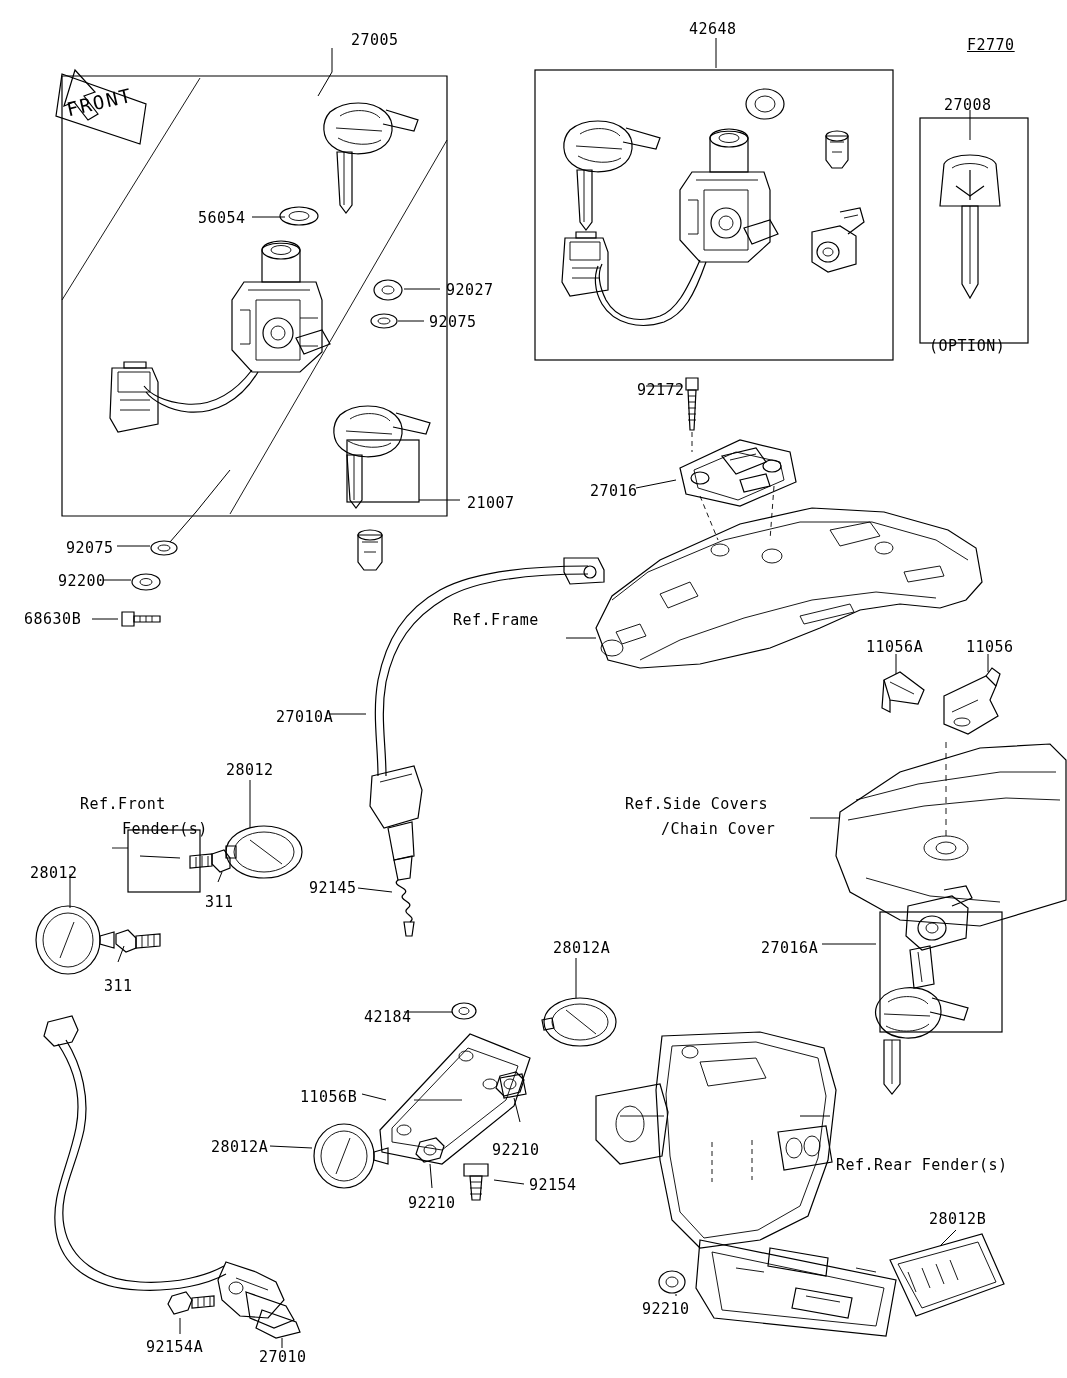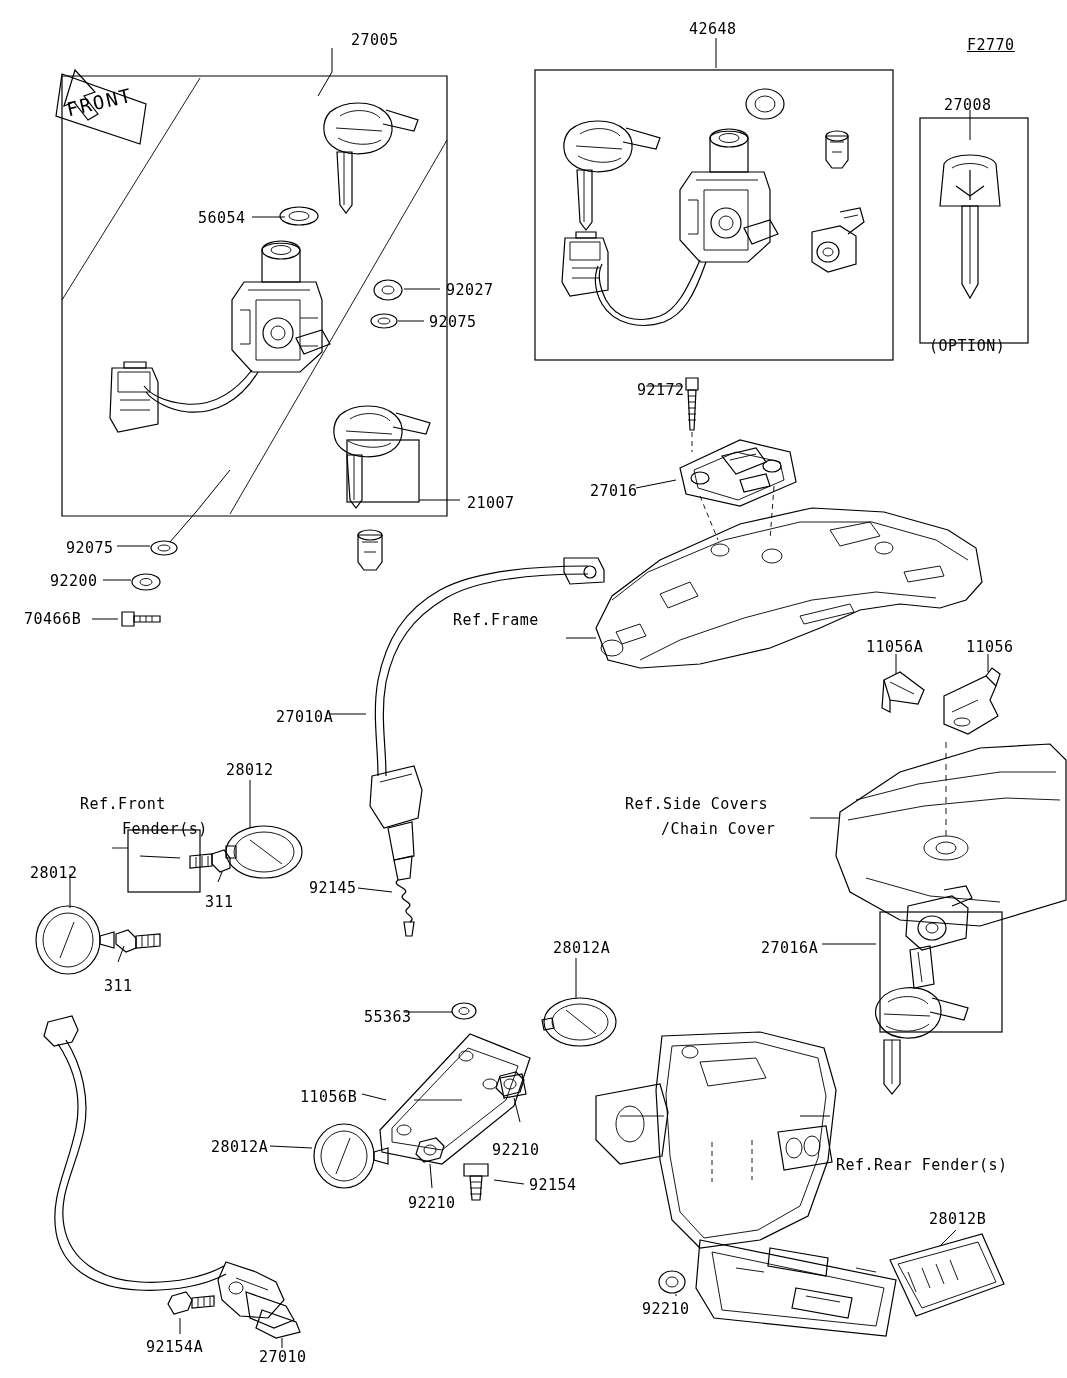--- a/index.html
+++ b/index.html
@@ -424,38 +424,38 @@
 <div class="lbl" style="left:967px;top:36px;text-decoration:underline;">F2770</div>
 <div class="lbl" style="left:944px;top:96px;">27008</div>
 <div class="lbl" style="left:198px;top:209px;">56054</div>
 <div class="lbl" style="left:446px;top:281px;">92027</div>
 <div class="lbl" style="left:429px;top:313px;">92075</div>
 <div class="lbl" style="left:929px;top:324px;margin-top:13px;">(OPTION)</div>
 <div class="lbl" style="left:590px;top:381px;margin-left:47px;">92172</div>
 <div class="lbl" style="left:590px;top:482px;">27016</div>
 <div class="lbl" style="left:467px;top:494px;">21007</div>
 <div class="lbl" style="left:66px;top:539px;">92075</div>
-<div class="lbl" style="left:50px;top:572px;">92200</div>
-<div class="lbl" style="left:24px;top:610px;">70466B</div>
+<div class="lbl" style="left:58px;top:572px;">92200</div>
+<div class="lbl" style="left:24px;top:610px;">68630B</div>
 <div class="lbl" style="left:453px;top:611px;">Ref.Frame</div>
 <div class="lbl" style="left:866px;top:638px;">11056A</div>
 <div class="lbl" style="left:966px;top:638px;">11056</div>
 <div class="lbl" style="left:276px;top:708px;text-align:right;">27010A</div>
 <div class="lbl" style="left:226px;top:761px;">28012</div>
 <div class="lbl" style="left:80px;top:795px;">Ref.Front</div>
 <div class="lbl" style="left:625px;top:795px;">Ref.Side Covers</div>
 <div class="lbl" style="left:122px;top:820px;">Fender(s)</div>
 <div class="lbl" style="left:661px;top:820px;">/Chain Cover</div>
 <div class="lbl" style="left:30px;top:864px;">28012</div>
 <div class="lbl" style="left:309px;top:879px;">92145</div>
 <div class="lbl" style="left:205px;top:893px;">311</div>
 <div class="lbl" style="left:761px;top:939px;">27016A</div>
 <div class="lbl" style="left:553px;top:939px;">28012A</div>
 <div class="lbl" style="left:104px;top:977px;">311</div>
-<div class="lbl" style="left:364px;top:1008px;">55363</div>
+<div class="lbl" style="left:364px;top:1008px;">42184</div>
 <div class="lbl" style="left:300px;top:1088px;">11056B</div>
 <div class="lbl" style="left:492px;top:1141px;">92210</div>
 <div class="lbl" style="left:836px;top:1112px;margin-top:44px;">Ref.Rear Fender(s)</div>
 <div class="lbl" style="left:211px;top:1138px;">28012A</div>
 <div class="lbl" style="left:408px;top:1194px;">92210</div>
 <div class="lbl" style="left:529px;top:1176px;">92154</div>
 <div class="lbl" style="left:929px;top:1210px;">28012B</div>
 <div class="lbl" style="left:642px;top:1300px;">92210</div>
 <div class="lbl" style="left:146px;top:1338px;">92154A</div>
 <div class="lbl" style="left:259px;top:1348px;">27010</div>

